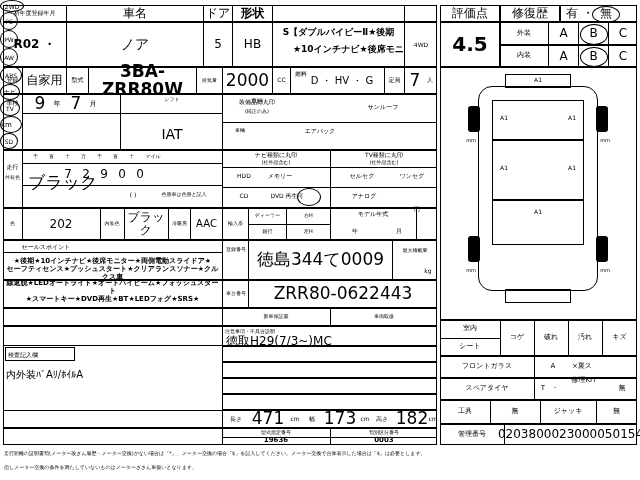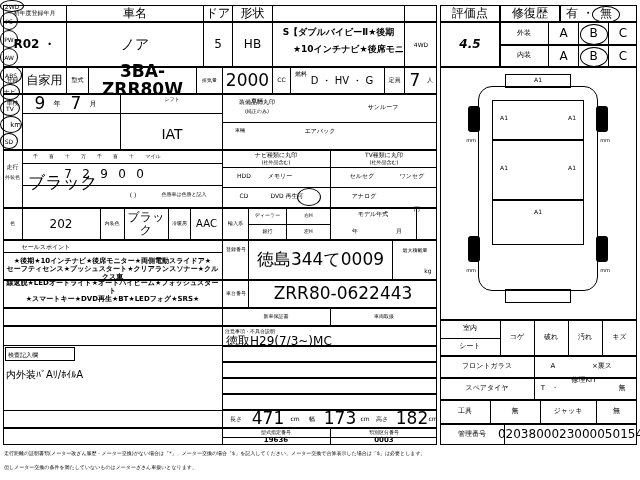--- a/index.html
+++ b/index.html
@@ -11,24 +11,24 @@
   .lft{display:flex;align-items:center;justify-content:flex-start;}
   .t5{font-size:5px;}
   .t6{font-size:6px;}
   .t7{font-size:7px;}
   .t8{font-size:12px;}
   .t9{font-size:9px;}
   .t10{font-size:10px;}
   .t11{font-size:17px;}
   .t12{font-size:12px;}
   .t14{font-size:14px;}
-  .t20{font-size:12px;font-style:italic;}
+  .t20{font-size:20px;}
   .b{font-weight:bold;}
   .circ{border:1px solid #000;border-radius:50%;display:flex;align-items:center;justify-content:center;text-align:center;box-sizing:border-box;}
-  .ell{border:1.2px solid #000;border-radius:50%;display:flex;align-items:center;justify-content:flex-end;box-sizing:border-box;}
+  .ell{border:1.2px solid #000;border-radius:50%;display:flex;align-items:center;justify-content:flex-start;box-sizing:border-box;}
   .ovalmark{position:absolute;border:1.5px solid #000;border-radius:50%;}
   .footer{position:absolute;font-size:5px;line-height:1.35;}
   .sepv{position:absolute;background:#000;width:1px;}
   .seph{position:absolute;background:#000;height:1px;}
   .wheel{position:absolute;background:#000;}
 </style>
 </head>
 <body>
 
 <div id="sheet">
@@ -38,21 +38,21 @@
   <div class="bx" style="left:3px;top:5px;width:434px;height:17px;"></div>
   <div class="sepv" style="left:66px;top:5px;height:17px;"></div>
   <div class="sepv" style="left:203px;top:5px;height:17px;"></div>
   <div class="sepv" style="left:232px;top:5px;height:17px;"></div>
   <div class="sepv" style="left:272px;top:5px;height:17px;"></div>
   <div class="sepv" style="left:404px;top:5px;height:17px;"></div>
 
   <div class="lbl ctr" style="left:3px;top:5px;width:63px;height:17px;">初年度登録年月</div>
   <div class="lbl ctr t8" style="left:67px;top:5px;width:136px;height:17px;">車名</div>
   <div class="lbl ctr t8" style="left:204px;top:5px;width:28px;height:17px;">ドア</div>
-  <div class="lbl ctr t8" style="left:233px;top:5px;width:39px;height:17px;">形状</div>
+  <div class="lbl ctr t8" style="left:233px;top:5px;width:39px;height:17px;font-weight:bold;">形状</div>
   <div class="circ t6" style="left:409px;top:7px;width:24px;height:12px;">2WD</div>
 
   <div class="bx" style="left:3px;top:22px;width:434px;height:45px;"></div>
   <div class="sepv" style="left:66px;top:22px;height:45px;"></div>
   <div class="sepv" style="left:203px;top:22px;height:45px;"></div>
   <div class="sepv" style="left:232px;top:22px;height:45px;"></div>
   <div class="sepv" style="left:272px;top:22px;height:45px;"></div>
   <div class="sepv" style="left:404px;top:22px;height:45px;"></div>
 
   <div class="lbl ctr t12 b" style="left:3px;top:22px;width:63px;height:45px;">R02 ・</div>
@@ -332,21 +332,21 @@
   <div class="lbl ctr t7" style="left:440px;top:338px;width:60px;height:18px;">シート</div>
   <div class="lbl ctr t7" style="left:500px;top:320px;width:34px;height:36px;">コゲ</div>
   <div class="lbl ctr t7" style="left:534px;top:320px;width:34px;height:36px;">破れ</div>
   <div class="lbl ctr t7" style="left:568px;top:320px;width:34px;height:36px;">汚れ</div>
   <div class="lbl ctr t7" style="left:602px;top:320px;width:35px;height:36px;">キズ</div>
 
   <div class="bx" style="left:440px;top:356px;width:197px;height:22px;"></div>
   <div class="sepv" style="left:534px;top:356px;height:22px;"></div>
   <div class="lbl ctr t7" style="left:440px;top:356px;width:94px;height:22px;">フロントガラス</div>
   <div class="lbl ctr t7" style="left:536px;top:356px;width:34px;height:22px;">A</div>
-  <div class="lbl ctr t7" style="left:572px;top:356px;width:60px;height:22px;">×裏ス</div>
+  <div class="lbl ctr t7" style="left:552px;top:356px;width:60px;height:22px;">×裏ス</div>
 
   <div class="bx" style="left:440px;top:378px;width:197px;height:22px;"></div>
   <div class="sepv" style="left:534px;top:378px;height:22px;"></div>
   <div class="lbl ctr t7" style="left:440px;top:378px;width:94px;height:22px;">スペアタイヤ</div>
   <div class="lbl ctr t7" style="left:536px;top:378px;width:14px;height:22px;">T</div>
   <div class="lbl ctr t7" style="left:550px;top:378px;width:10px;height:22px;">・</div>
   <div class="lbl ctr t7" style="left:560px;top:370px;width:48px;height:22px;">修理KIT</div>
   <div class="lbl ctr t7" style="left:610px;top:378px;width:24px;height:22px;">無</div>
 
   <div class="bx" style="left:440px;top:400px;width:197px;height:24px;"></div>

